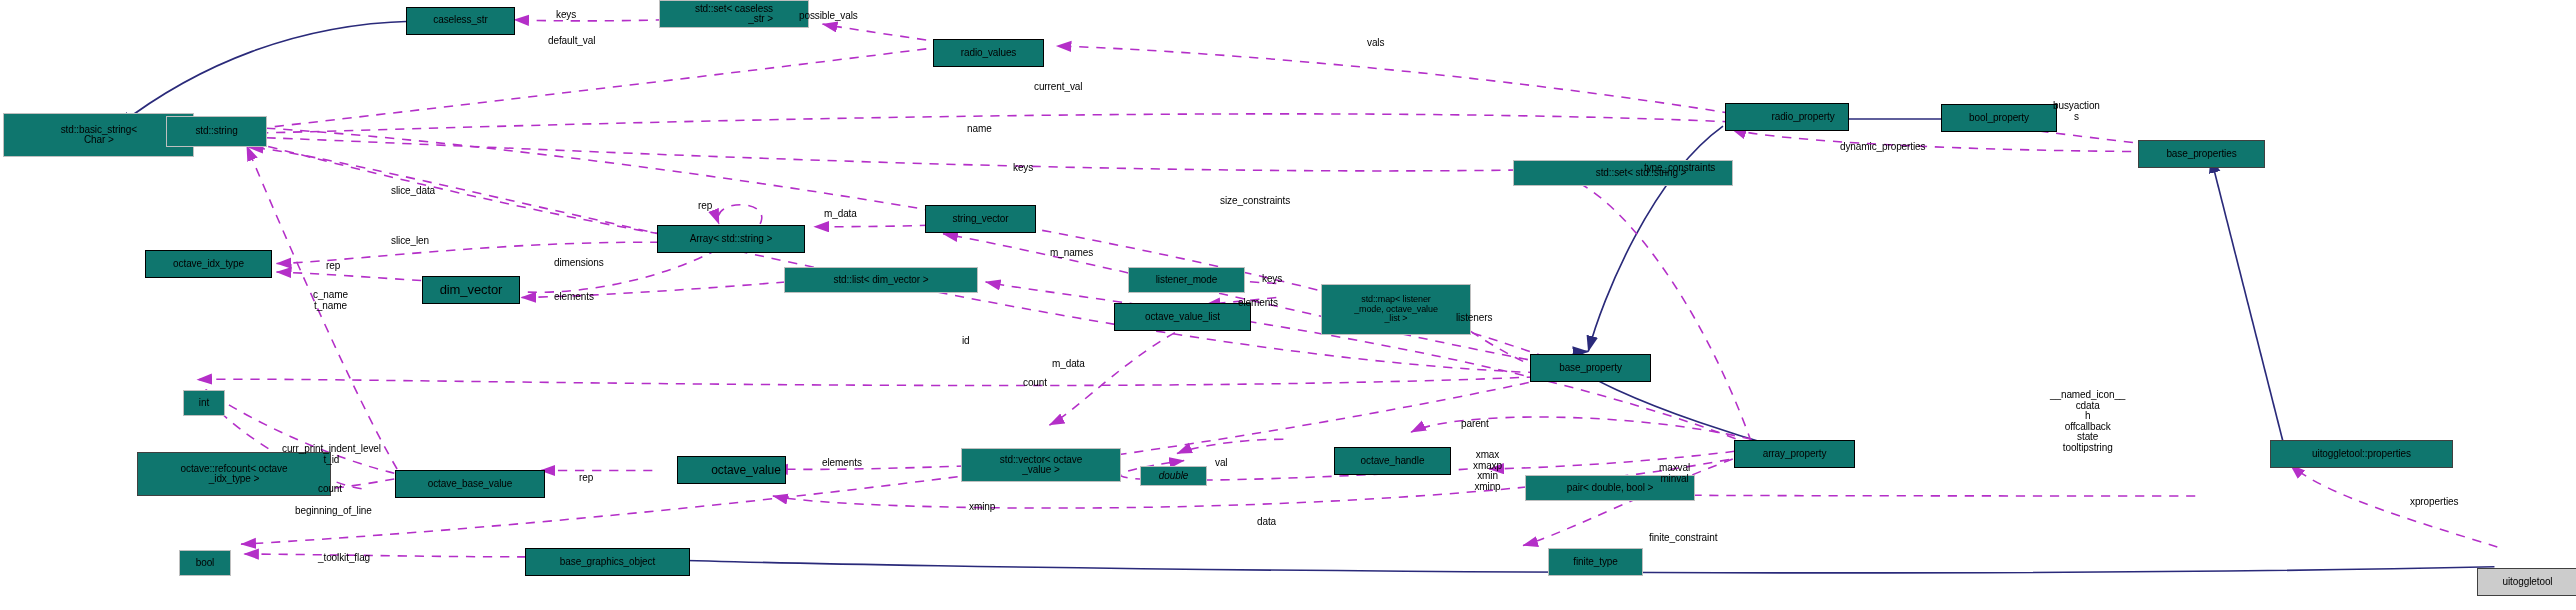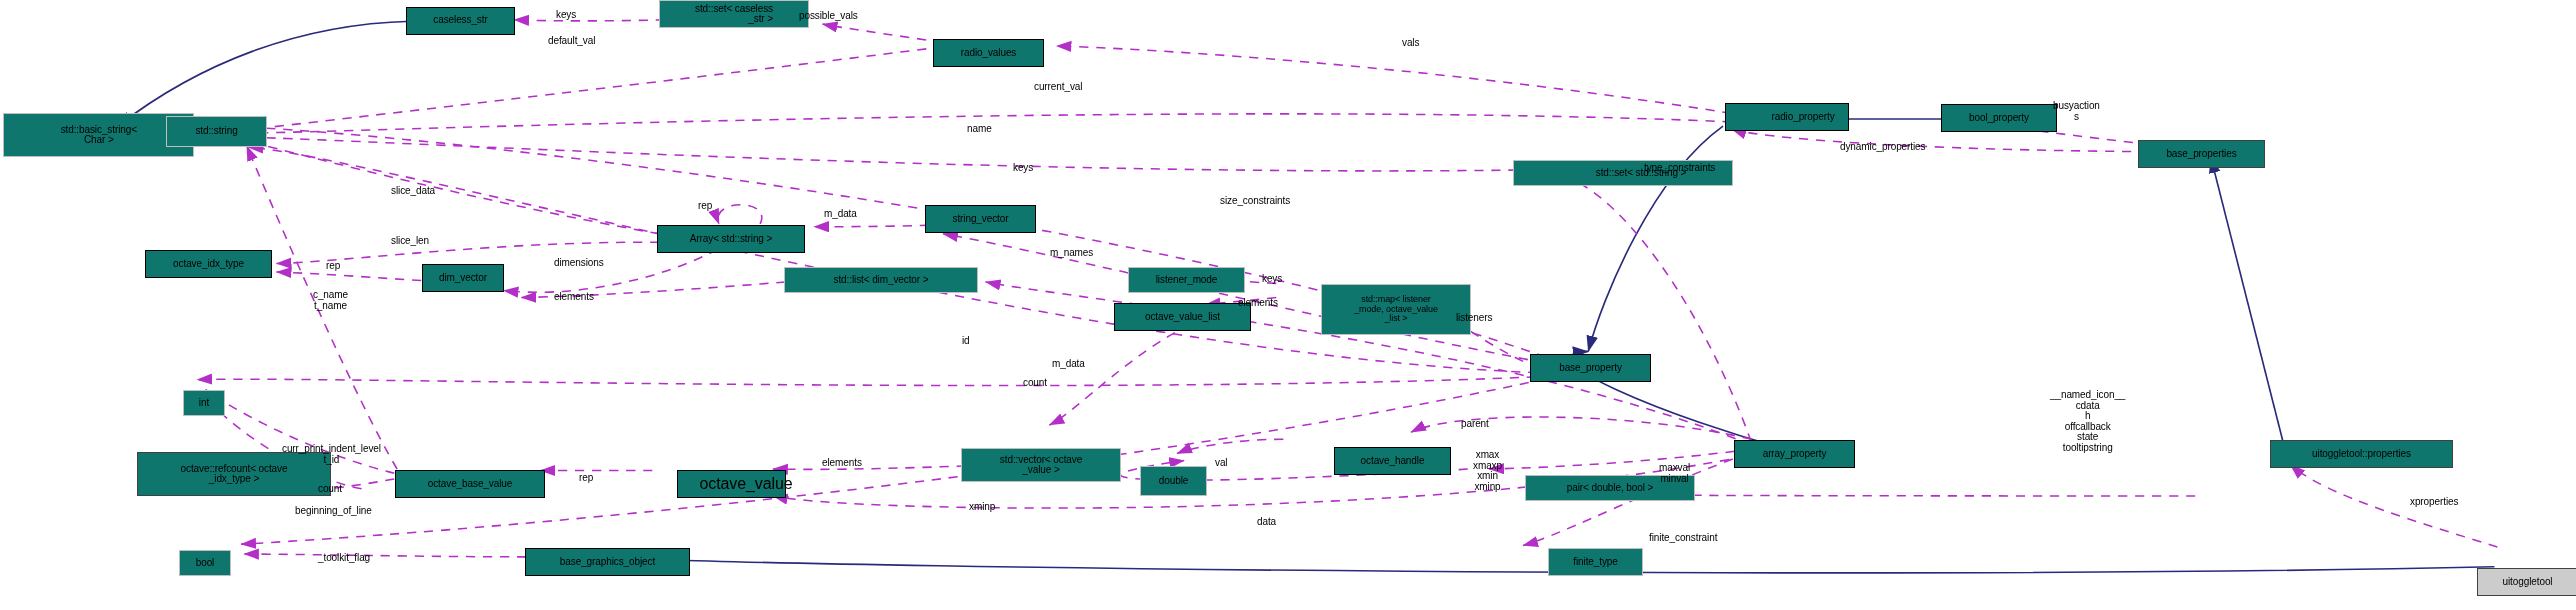--- a/index.html
+++ b/index.html
@@ -168,50 +168,50 @@
       <div class="node light" style="left: 659px; top: 0px; width: 150px; height: 28px; font-size: 10px; text-align: right;">std::set&lt; caseless
 _str &gt;</div>
       <div class="node black" style="left: 933px; top: 39px; width: 111px; height: 28px; font-size: 10px;">radio_values</div>
       <div class="node black" style="left: 1725px; top: 103px; width: 124px; height: 28px; font-size: 10px; padding-left: 32px;">radio_property</div>
       <div class="node black" style="left: 1941px; top: 104px; width: 116px; height: 28px; font-size: 10px;">bool_property</div>
       <div class="node dark" style="left: 2138px; top: 140px; width: 127px; height: 28px; font-size: 10px;">base_properties</div>
       <div class="node light" style="left: 1513px; top: 160px; width: 220px; height: 26px; font-size: 10px; padding-left: 36px;">std::set&lt; std::string &gt;</div>
       <div class="node black" style="left: 145px; top: 250px; width: 127px; height: 28px; font-size: 10px;">octave_idx_type</div>
       <div class="node black" style="left: 657px; top: 225px; width: 148px; height: 28px; font-size: 10px;">Array&lt; std::string &gt;</div>
       <div class="node black" style="left: 925px; top: 205px; width: 111px; height: 28px; font-size: 10px;">string_vector</div>
-      <div class="node black" style="left: 422px; top: 264px; width: 82px; height: 28px; font-size: 10px;">dim_vector</div>
+      <div class="node black" style="left: 422px; top: 276px; width: 98px; height: 28px; font-size: 13px;">dim_vector</div>
       <div class="node light" style="left: 784px; top: 267px; width: 194px; height: 26px; font-size: 10px;">std::list&lt; dim_vector &gt;</div>
       <div class="node light" style="left: 1112px; top: 267px; width: 117px; height: 26px; font-size: 10px; margin-left: 16px;">listener_mode</div>
       <div class="node light" style="left: 1321px; top: 284px; width: 150px; height: 51px; font-size: 9px;">std::map&lt; listener
 _mode, octave_value
 _list &gt;</div>
       <div class="node black" style="left: 1114px; top: 303px; width: 137px; height: 28px; font-size: 10px;">octave_value_list</div>
       <div class="node black" style="left: 1530px; top: 354px; width: 121px; height: 28px; font-size: 10px;">base_property</div>
       <div class="node light" style="left: 183px; top: 390px; width: 42px; height: 26px; font-size: 10px;">int</div>
       <div class="node black" style="left: 1734px; top: 440px; width: 121px; height: 28px; font-size: 10px;">array_property</div>
       <div class="node dark" style="left: 2270px; top: 440px; width: 183px; height: 28px; font-size: 10px;">uitoggletool::properties</div>
       <div class="node dark" style="left: 137px; top: 452px; width: 194px; height: 44px; font-size: 10px;">octave::refcount&lt; octave
 _idx_type &gt;</div>
       <div class="node light" style="left: 961px; top: 448px; width: 160px; height: 34px; font-size: 10px;">std::vector&lt; octave
 _value &gt;</div>
       <div class="node black" style="left: 1334px; top: 447px; width: 117px; height: 28px; font-size: 10px;">octave_handle</div>
       <div class="node black" style="left: 395px; top: 470px; width: 150px; height: 28px; font-size: 10px;">octave_base_value</div>
-      <div class="node black" style="left: 677px; top: 470px; width: 109px; height: 28px; font-size: 16px; padding-left: 29px;">octave_value</div>
-      <div class="node light" style="left: 1140px; top: 466px; width: 67px; height: 30px; font-size: 10px;">double</div>
+      <div class="node black" style="left: 677px; top: 456px; width: 109px; height: 28px; font-size: 12px; padding-left: 29px;">octave_value</div>
+      <div class="node light" style="left: 1140px; top: 466px; width: 67px; height: 20px; font-size: 10px; font-style: italic;">double</div>
       <div class="node light" style="left: 1525px; top: 475px; width: 170px; height: 26px; font-size: 10px;">pair&lt; double, bool &gt;</div>
       <div class="node light" style="left: 179px; top: 550px; width: 52px; height: 26px; font-size: 10px;">bool</div>
       <div class="node black" style="left: 525px; top: 548px; width: 165px; height: 28px; font-size: 10px;">base_graphics_object</div>
       <div class="node light" style="left: 1536px; top: 548px; width: 95px; height: 28px; font-size: 10px; margin-left: 12px;">finite_type</div>
       <div class="node filled" style="left: 2477px; top: 568px; width: 101px; height: 28px; font-size: 10px;">uitoggletool</div>
     </div>
   <div id="labels-layer">
       <div class="edge-label" style="left: 556px; top: 9.8px; font-size: 10px;">keys</div>
       <div class="edge-label" style="left: 799px; top: 11.4px; font-size: 10px;">possible_vals</div>
       <div class="edge-label" style="left: 548px; top: 36px; font-size: 10px;">default_val</div>
-      <div class="edge-label" style="left: 1367px; top: 38px; font-size: 10px; margin-left: 35px;">vals</div>
+      <div class="edge-label" style="left: 1367px; top: 38px; font-size: 10px;">vals</div>
       <div class="edge-label" style="left: 1034px; top: 82px; font-size: 10px;">current_val</div>
       <div class="edge-label" style="left: 2053px; top: 101px; font-size: 10px;">busyaction
 s</div>
       <div class="edge-label" style="left: 967px; top: 124px; font-size: 10px;">name</div>
       <div class="edge-label" style="left: 1840px; top: 142px; font-size: 10px;">dynamic_properties</div>
       <div class="edge-label" style="left: 1013px; top: 163px; font-size: 10px;">keys</div>
       <div class="edge-label" style="left: 1644px; top: 163px; font-size: 10px;">type_constraints</div>
       <div class="edge-label" style="left: 391px; top: 186px; font-size: 10px;">slice_data</div>
       <div class="edge-label" style="left: 1220px; top: 196px; font-size: 10px;">size_constraints</div>
       <div class="edge-label" style="left: 698px; top: 201px; font-size: 10px;">rep</div>

